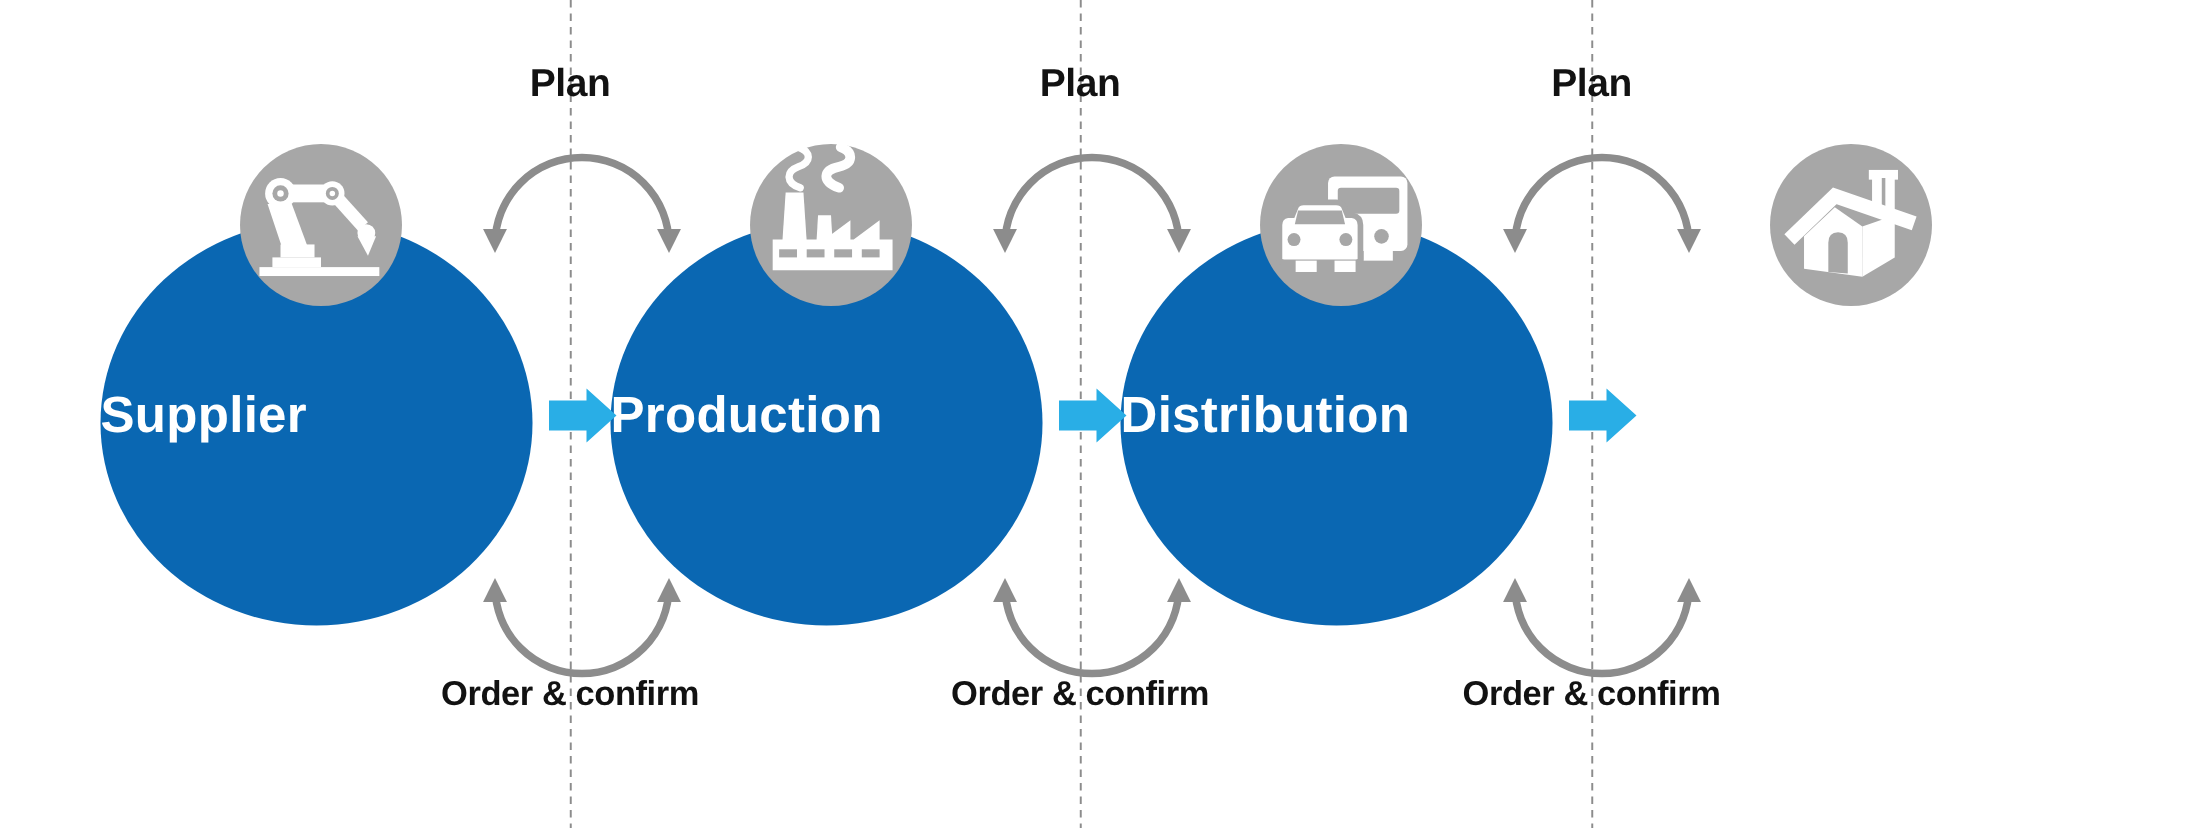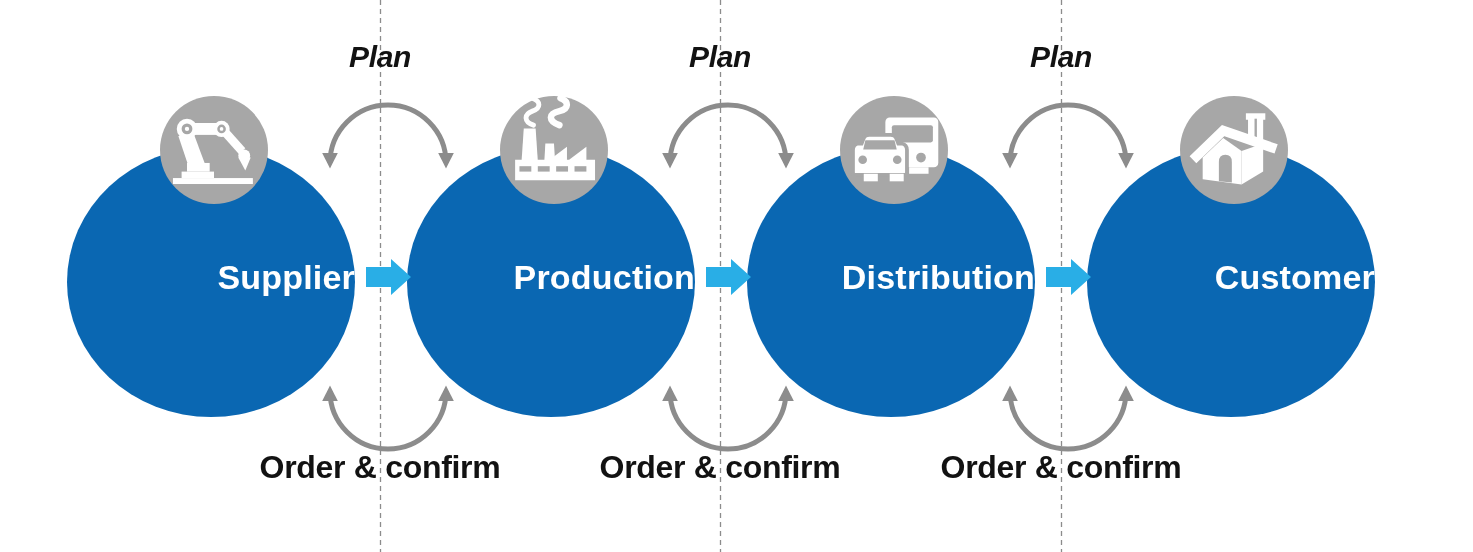--- a/index.html
+++ b/index.html
@@ -18,21 +18,21 @@
   }
   .node {
     position: absolute;
     top: 147px;
     width: 288px;
     height: 270px;
     background: #0A67B2;
     border-radius: 50%;
     display: flex;
     align-items: center;
-    justify-content: flex-end;
+    justify-content: flex-start;
   }
   .node-label {
     color: #ffffff;
     font-size: 34px;
     font-weight: bold;
     letter-spacing: 0.2px;
     position: relative;
     top: -5px;
     white-space: nowrap;
   }
@@ -43,39 +43,36 @@
     height: 108px;
   }
   .plan-label, .order-label {
     position: absolute;
     transform: translateX(-50%);
     font-weight: bold;
     color: #121212;
     white-space: nowrap;
     letter-spacing: -0.3px;
   }
-  .plan-label { top: 40px; font-size: 30px; font-style: italic; }
-  .order-label { top: 449px; font-size: 32px; }
+  .plan-label { top: 40px; font-size: 26px; }
+  .order-label { top: 449px; font-size: 23px; }
 </style>
 </head>
 <body>
 
 <div class="canvas">
 
   <div class="node" style="left:67px">
     <span class="node-label">Supplier</span>
   </div>
   <div class="node" style="left:747px">
     <span class="node-label">Distribution</span>
   </div>
   <div class="node" style="left:407px">
     <span class="node-label">Production</span>
-  </div>
-  <div class="node" style="left:1087px">
-    <span class="node-label">Customer</span>
   </div>
 
   <svg class="overlay" viewBox="0 0 1473 552">
     <defs>
       <marker id="ah" viewBox="0 0 10 10" refX="6.5" refY="5" markerWidth="3.2" markerHeight="3.2" orient="auto-start-reverse" markerUnits="strokeWidth">
         <path d="M0,0 L10,5 L0,10 Z" fill="#8C8C8C"></path>
       </marker>
     </defs>
 
     <line x1="380.5" y1="0" x2="380.5" y2="552" stroke="#8C8C8C" stroke-width="1.3" stroke-dasharray="5 4"></line>

